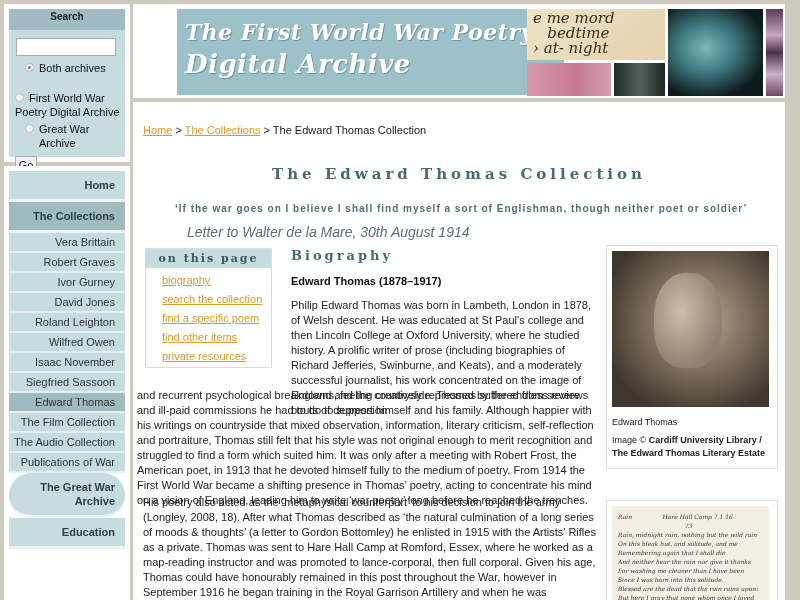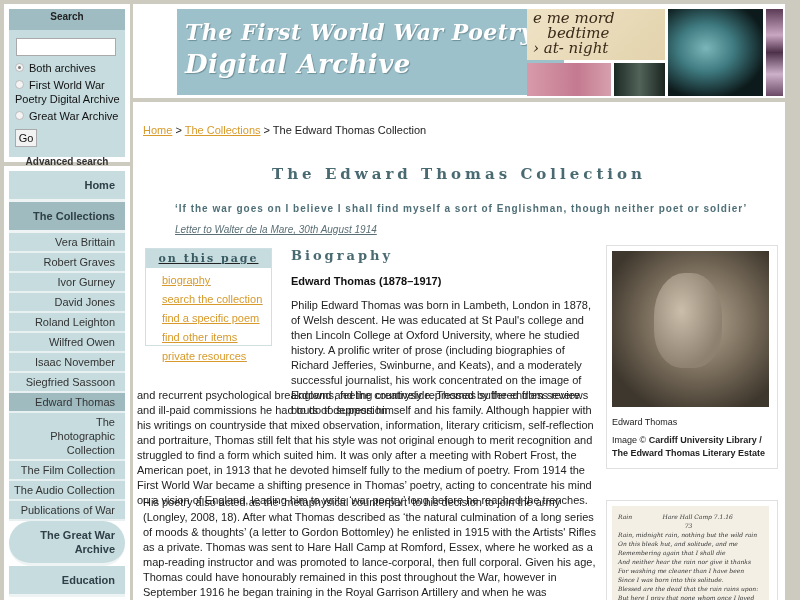--- a/index.html
+++ b/index.html
@@ -4,21 +4,21 @@
 <style>
   * { box-sizing: border-box; margin: 0; padding: 0; }
   html, body { width: 800px; height: 600px; overflow: hidden; }
   body { background: #cdcbbf; font-family: "Liberation Sans", sans-serif; font-size: 11px; color: #222; position: relative; }
 
   
   .search-box { position: absolute; left: 4px; top: 4px; width: 126px; height: 158px; background: #fff; padding: 5px; }
   .search-inner { background: #c6dcdf; width: 100%; height: 100%; }
   .search-head { background: #9fbcc2; color: #222; font-weight: bold; text-align: center; font-size: 10px; height: 21px; line-height: 15px; }
   .search-input { display: block; margin: 8px 0 0 7px; width: 100px; height: 18px; border: 1px solid #aaa; background: #fff; }
-  .radio-row { display: flex; align-items: flex-start; font-size: 11px; color: #111; padding-left: 6px; margin-top: 5px; line-height: 14px; }
+  .radio-row { display: flex; align-items: flex-start; font-size: 11px; color: #111; padding-left: 16px; margin-top: 5px; line-height: 14px; }
   .radio { width: 9px; height: 9px; border-radius: 50%; border: 1px solid #bbb; background: #f4f4f4; margin: 2px 5px 0 0; flex: 0 0 auto; position: relative; }
   .radio.checked::after { content: ""; position: absolute; left: 2px; top: 2px; width: 3px; height: 3px; border-radius: 50%; background: #777; }
   .radio-row.wrap { display: block; padding-left: 6px; }
   .radio-row.wrap .radio { display: inline-block; vertical-align: top; }
   .go-btn { display: block; margin: 6px 16px 0 6px; width: 22px; height: 18px; border: 1px solid #aaa; background: #f2f2f2; font-size: 11px; font-family: "Liberation Sans", sans-serif; color: #111; }
   .adv-link { display: block; text-align: center; font-weight: bold; font-size: 10px; color: #333; text-decoration: underline; margin-top: 9px; }
 
   .nav-box { position: absolute; left: 4px; top: 166px; width: 126px; height: 440px; background: #fff; padding: 5px 5px; }
   .nav { width: 100%; }
   .nav-item { background: #c6dcdf; border-bottom: 2px solid #e8f0f1; text-align: right; padding-right: 10px; color: #333; font-size: 11px; line-height: 14px; }
@@ -37,23 +37,23 @@
   .pic-dark { left: 481px; top: 59px; width: 51px; height: 33px; background: linear-gradient(90deg,#1c2a24,#52645a 50%,#1a2520); }
   .pic-soldier { left: 535px; top: 5px; width: 95px; height: 87px; background: radial-gradient(ellipse at 40% 45%, #7bb6b9 0%, #3e7a80 35%, #0d1a1b 75%); }
   .pic-strip { left: 633px; top: 5px; width: 17px; height: 87px; background: linear-gradient(180deg,#5b3b55,#c9a6c2 30%,#4d3049 50%,#cdb0c9 75%,#6b4a66); }
 
   
   .main { position: absolute; left: 133px; top: 102px; width: 652px; height: 510px; background: #fff; }
   .breadcrumb { position: absolute; left: 10px; top: 22px; font-size: 11px; color: #222; }
   .breadcrumb a { color: #d79a2b; text-decoration: underline; }
   .page-title { position: absolute; left: 0; width: 652px; top: 63px; text-align: center; font-family: "DejaVu Serif", serif; font-weight: bold; font-size: 15px; letter-spacing: 4px; color: #4a6a72; }
   .quote { position: absolute; left: 42px; top: 101px; font-weight: bold; font-size: 10px; letter-spacing: 1px; color: #4f6f77; }
-  .quote-src { position: absolute; left: 42px; top: 122px; font-style: italic; font-size: 10px; color: #5a6f75; text-decoration: underline; }
+  .quote-src { position: absolute; left: 54px; top: 122px; font-style: italic; font-size: 14px; color: #5a6f75; }
 
-  .otp { position: absolute; left: 12px; top: 146px; width: 127px; height: 98px; border: 1px solid #cfdfe2; background: #fff; text-decoration: underline; }
+  .otp { position: absolute; left: 12px; top: 146px; width: 127px; height: 120px; border: 1px solid #cfdfe2; background: #fff; }
   .otp-head { background: #c6dcdf; font-family: "DejaVu Serif", serif; font-weight: bold; font-size: 11px; letter-spacing: 2px; color: #3a5a62; text-align: center; height: 19px; line-height: 19px; }
   .otp-link { display: block; color: #d79a2b; text-decoration: underline; font-size: 11px; margin: 5px 0 0 16px; line-height: 14px; }
 
   .bio-head { position: absolute; left: 158px; top: 146px; font-family: "DejaVu Serif", serif; font-weight: bold; font-size: 13px; letter-spacing: 3px; color: #4a6a72; }
   .bio-sub { position: absolute; left: 158px; top: 173px; font-weight: bold; font-size: 11px; color: #111; }
 
   .para { position: absolute; font-size: 11px; line-height: 15px; color: #222; }
   .p1a { left: 158px; top: 196px; width: 308px; }
   .p1b { left: 4px; top: 286px; width: 460px; }
   .p2  { left: 10px; top: 393px; width: 460px; }
@@ -72,21 +72,21 @@
 <body>
 
 <div class="search-box">
   <div class="search-inner">
     <div class="search-head">Search</div>
     <input class="search-input" type="text" value="" style="">
     <div class="radio-row">
       <span class="radio checked"></span>
       <span>Both archives</span>
     </div>
-    <div class="radio-row wrap" style="margin-top:3px;">
+    <div class="radio-row wrap" style="margin-top:16px;">
       <span class="radio"></span><span>First World War Poetry Digital Archive</span>
     </div>
     <div class="radio-row" style="margin-top:3px;">
       <span class="radio"></span>
       <span>Great War Archive</span>
     </div>
     <button class="go-btn">Go</button>
     <a class="adv-link">Advanced search</a>
   </div>
 </div>
@@ -97,21 +97,20 @@
     <div class="nav-item top active">The Collections</div>
     <div class="nav-item sub">Vera Brittain</div>
     <div class="nav-item sub">Robert Graves</div>
     <div class="nav-item sub">Ivor Gurney</div>
     <div class="nav-item sub">David Jones</div>
     <div class="nav-item sub">Roland Leighton</div>
     <div class="nav-item sub">Wilfred Owen</div>
     <div class="nav-item sub">Isaac November</div>
     <div class="nav-item sub">Siegfried Sassoon</div>
     <div class="nav-item sub active">Edward Thomas</div>
-    <div class="nav-item sub" style="padding-left:20px;">The Photographic Collection</div>
     <div class="nav-item sub">The Film Collection</div>
     <div class="nav-item sub">The Audio Collection</div>
     <div class="nav-item sub">Publications of War</div>
     <div class="nav-item top" style="padding-left:30px;border-radius:22px;">The Great War Archive</div>
     <div class="nav-item top">Education</div>
 
   </div>
 </div>
 
 <div class="banner">

